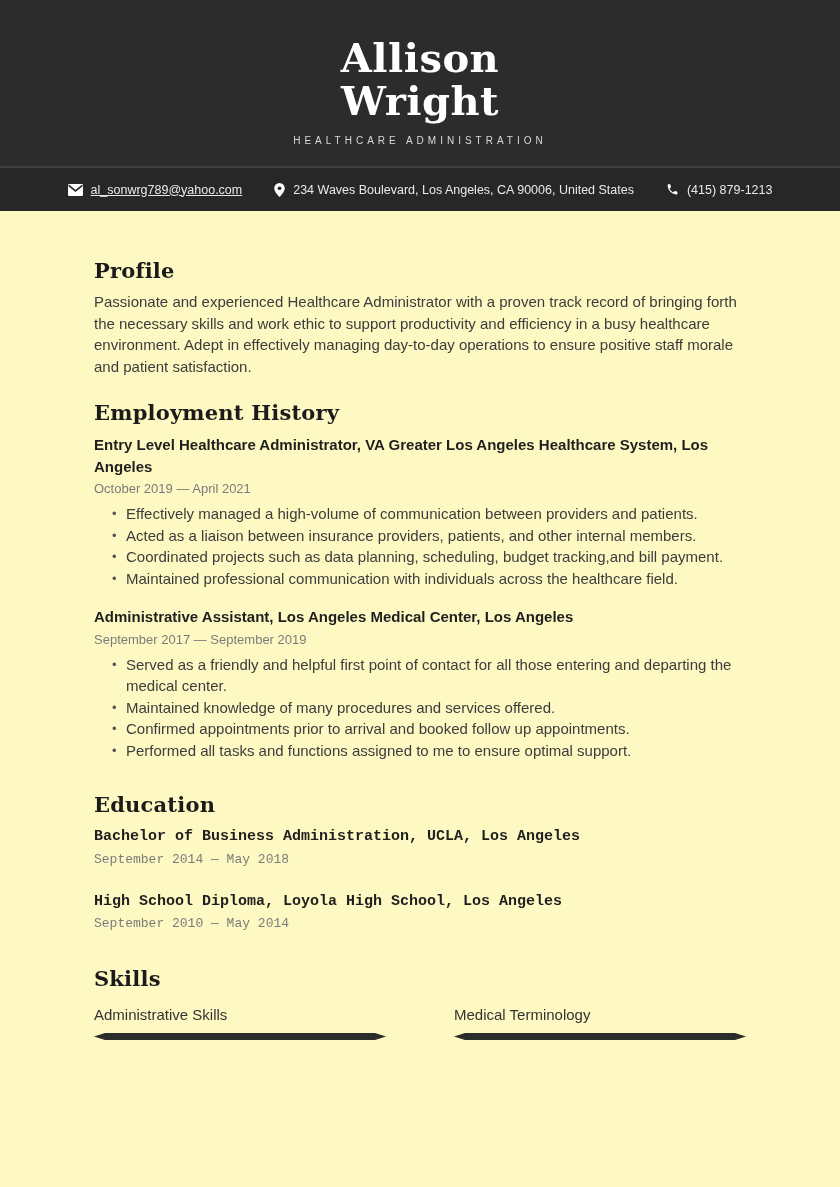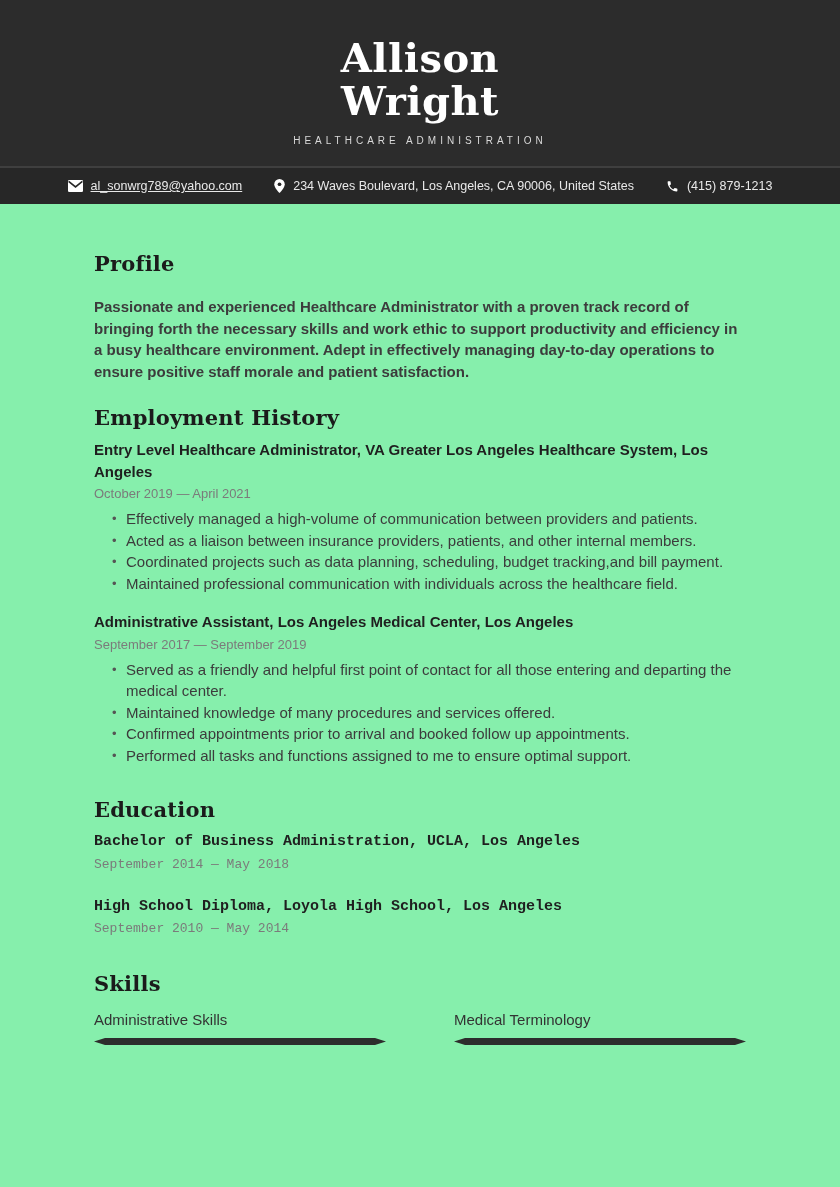--- a/index.html
+++ b/index.html
@@ -1,20 +1,20 @@
 <!DOCTYPE html>
 <html><head>
 <meta charset="utf-8">
 <style>
   * { margin: 0; padding: 0; box-sizing: border-box; }
   html, body { background: #ffffff; }
   .page {
     width: 840px;
     height: 1187px;
-    background: #86efac;
+    background: #fef9c3;
     overflow: hidden;
     font-family: "Liberation Sans", sans-serif;
     position: relative;
   }
 
   
   .header {
     background: #2c2c2c;
     height: 166px;
     text-align: center;
@@ -33,21 +33,21 @@
     font-size: 10px;
     letter-spacing: 4px;
     color: #d9d9d9;
     font-weight: 400;
   }
 
   
   .contact-bar {
     background: #272727;
     border-top: 2px solid #3f3f3f;
-    height: 38px;
+    height: 45px;
     display: flex;
     align-items: center;
     justify-content: center;
     gap: 32px;
     color: #e9e9e9;
     font-size: 12.5px;
   }
   .contact-item { display: flex; align-items: center; gap: 8px; white-space: nowrap; }
   .contact-item svg { display: block; }
   .email-link { color: #e9e9e9; text-decoration: underline; cursor: pointer; }
@@ -62,25 +62,24 @@
     line-height: 27px;
     color: #1b1b1b;
     letter-spacing: 0.2px;
   }
   .profile-heading    { margin-top: 46px; }
   .employment-heading { margin-top: 22px; }
   .education-heading  { margin-top: 30px; }
   .skills-heading     { margin-top: 32px; }
 
   .profile-text {
-    margin-top: 19px;
+    margin-top: 7px;
     font-size: 15px;
     line-height: 21.5px;
     color: #3c3c3c;
-    font-weight: bold;
   }
 
   .job { margin-top: 8px; }
   .job + .job { margin-top: 17px; }
   .item-title {
     font-size: 15px;
     line-height: 21.5px;
     font-weight: 700;
     color: #1f1f1f;
   }

